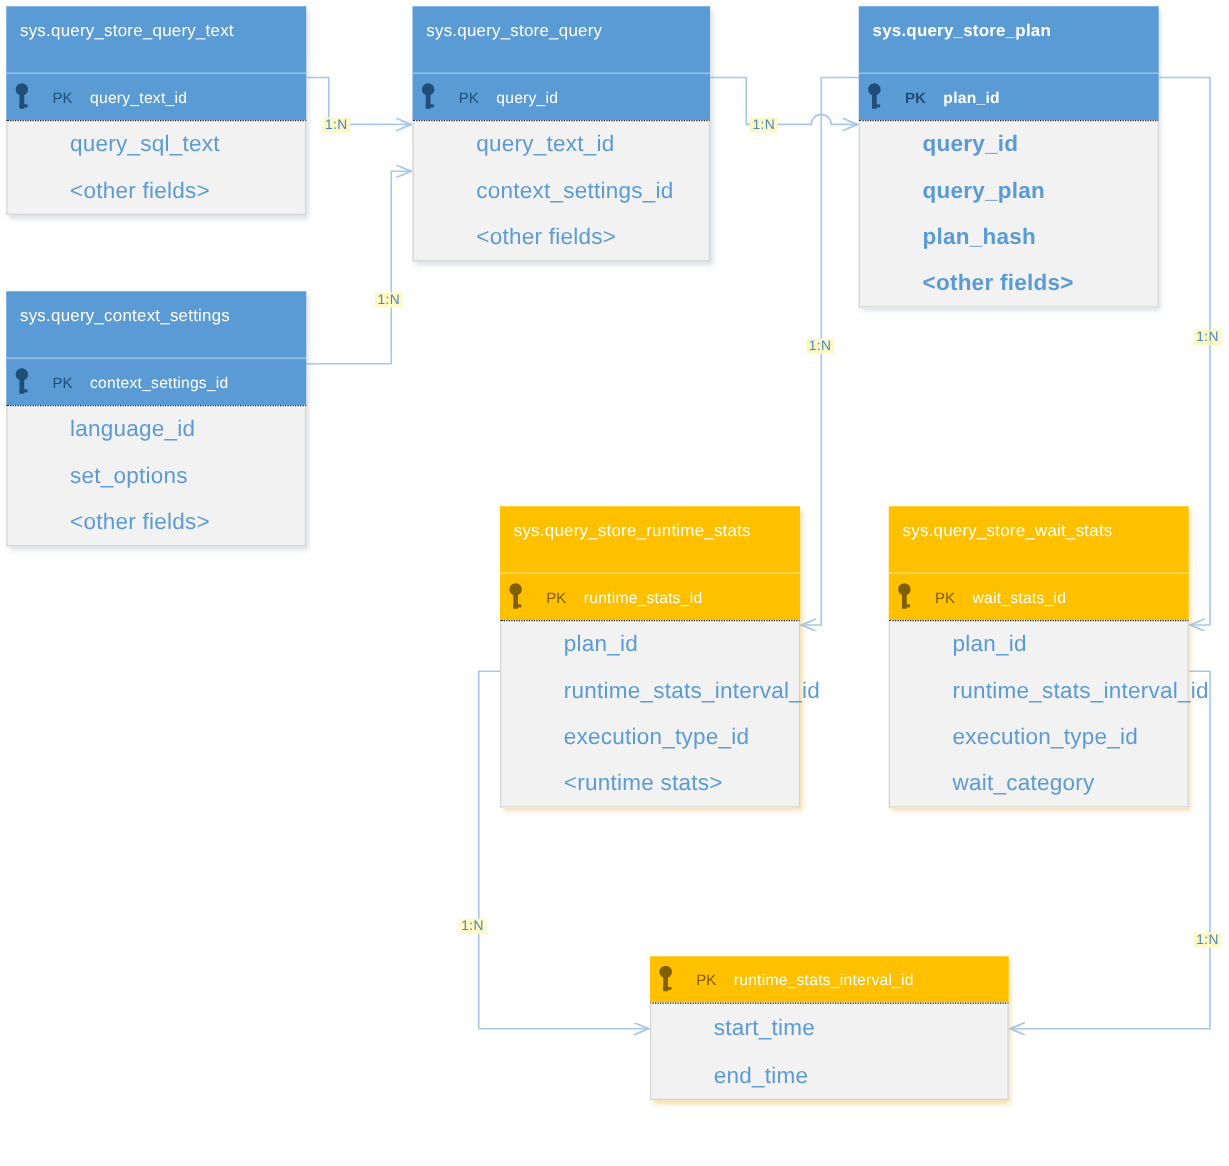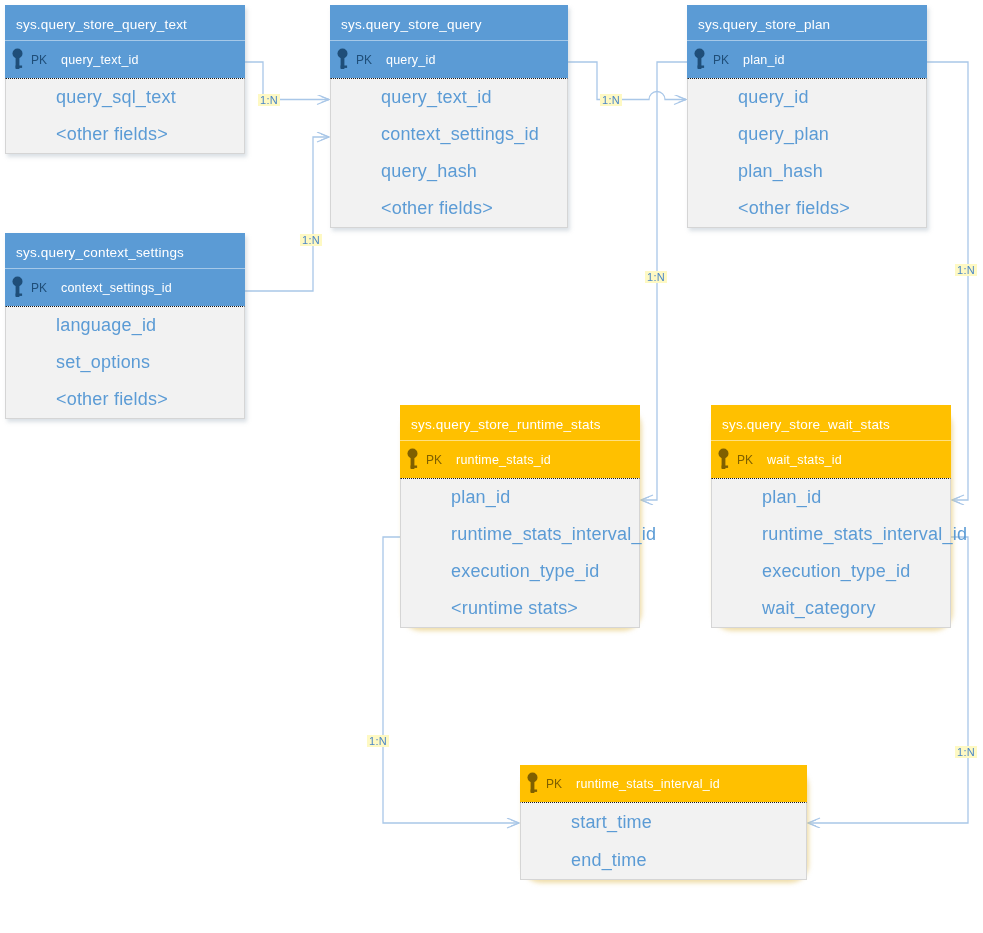--- a/index.html
+++ b/index.html
@@ -16,36 +16,36 @@
   html,body{margin:0;padding:0;background:#fff;}
   #canvas{
     position:relative;width:983px;height:933px;background:#ffffff;overflow:hidden;
     font-family:"Liberation Sans",sans-serif;
   }
   #connector-layer{position:absolute;left:0;top:0;width:983px;height:933px;}
   .connector{fill:none;stroke:var(--connector);stroke-width:1.3px;}
 
   .table{position:absolute;box-sizing:border-box;}
   .table.blue{box-shadow:2px 3px 4px rgba(150,165,180,0.35);}
-  .table.orange{box-shadow:2px 3px 4px rgba(225,190,90,0.5);border-radius:19px;}
+  .table.orange{box-shadow:2px 3px 4px rgba(225,190,90,0.5);}
 
   .title{
-    height:36px;line-height:39px;color:#ffffff;font-size:13.5px;
+    height:54px;line-height:39px;color:#ffffff;font-size:13.5px;
     padding-left:11px;letter-spacing:.2px;box-sizing:border-box;white-space:nowrap;
   }
   .blue  .title{background:var(--blue-header);border-bottom:1px solid rgba(255,255,255,0.45);}
   .orange .title{background:var(--orange-header);border-bottom:1px solid rgba(255,255,255,0.5);}
 
   .pkrow{height:37px;display:flex;align-items:center;box-sizing:border-box;}
   .blue  .pkrow{background:var(--blue-header);}
   .orange .pkrow{background:var(--orange-header);}
   .key{margin-left:6px;display:flex;align-items:center;}
   .blue  .key{color:var(--blue-pk-icon);}
   .orange .key{color:var(--orange-pk-icon);}
-  .pklabel{font-size:12px;margin-left:7px;}
+  .pklabel{font-size:12px;margin-left:18px;}
   .blue  .pklabel{color:var(--blue-pk-icon);}
   .orange .pklabel{color:var(--orange-pk-icon);}
   .pkfield{color:#ffffff;font-size:12.5px;margin-left:14px;letter-spacing:.2px;}
 
   .tbody{
     background:var(--body-background);
     border-top:1px dotted #1a1a1a;
     border-left:1px solid var(--table-border);
     border-right:1px solid var(--table-border);
     border-bottom:1px solid var(--table-border);
@@ -53,21 +53,21 @@
   }
   .frow{
     height:37px;line-height:37px;padding-left:50px;
     color:var(--field-text);font-size:18px;letter-spacing:.2px;white-space:nowrap;
   }
   .t7 .frow{height:38px;line-height:38px;}
 
   
   .t1{left:5px;  top:5px;  width:240px;}
   .t2{left:330px;top:5px;  width:238px;}
-  .t3{left:687px;top:5px;  width:240px;}
+  .t3{left:687px;top:5px;  width:240px;font-weight:bold;}
   .t4{left:5px;  top:233px;width:240px;}
   .t5{left:400px;top:405px;width:240px;}
   .t6{left:711px;top:405px;width:240px;}
   .t7{left:520px;top:765px;width:287px;}
 
   .rel-label{
     position:absolute;transform:translate(-50%,-50%);
     background:#fef9c3;padding:0 2px;
     font-size:11px;color:var(--connector-label);letter-spacing:.3px;
   }
@@ -128,21 +128,20 @@
             <rect x="4.6" y="8" width="3.8" height="13" fill="currentColor"></rect>
             <rect x="4.6" y="17.5" width="6.5" height="2.4" fill="currentColor"></rect>
           </svg>
       </span>
       <span class="pklabel">PK</span>
       <span class="pkfield">query_id</span>
     </div>
     <div class="tbody">
       <div class="frow">query_text_id</div>
       <div class="frow">context_settings_id</div>
-      <div class="frow">query_hash</div>
       <div class="frow">&lt;other fields&gt;</div>
     </div>
   </div>
 
   <div class="table blue t3">
     <div class="title">sys.query_store_plan</div>
     <div class="pkrow">
       <span class="key">
         <svg width="13" height="23" viewBox="0 0 13 23">
             <circle cx="6.5" cy="5.5" r="5" fill="currentColor"></circle>

